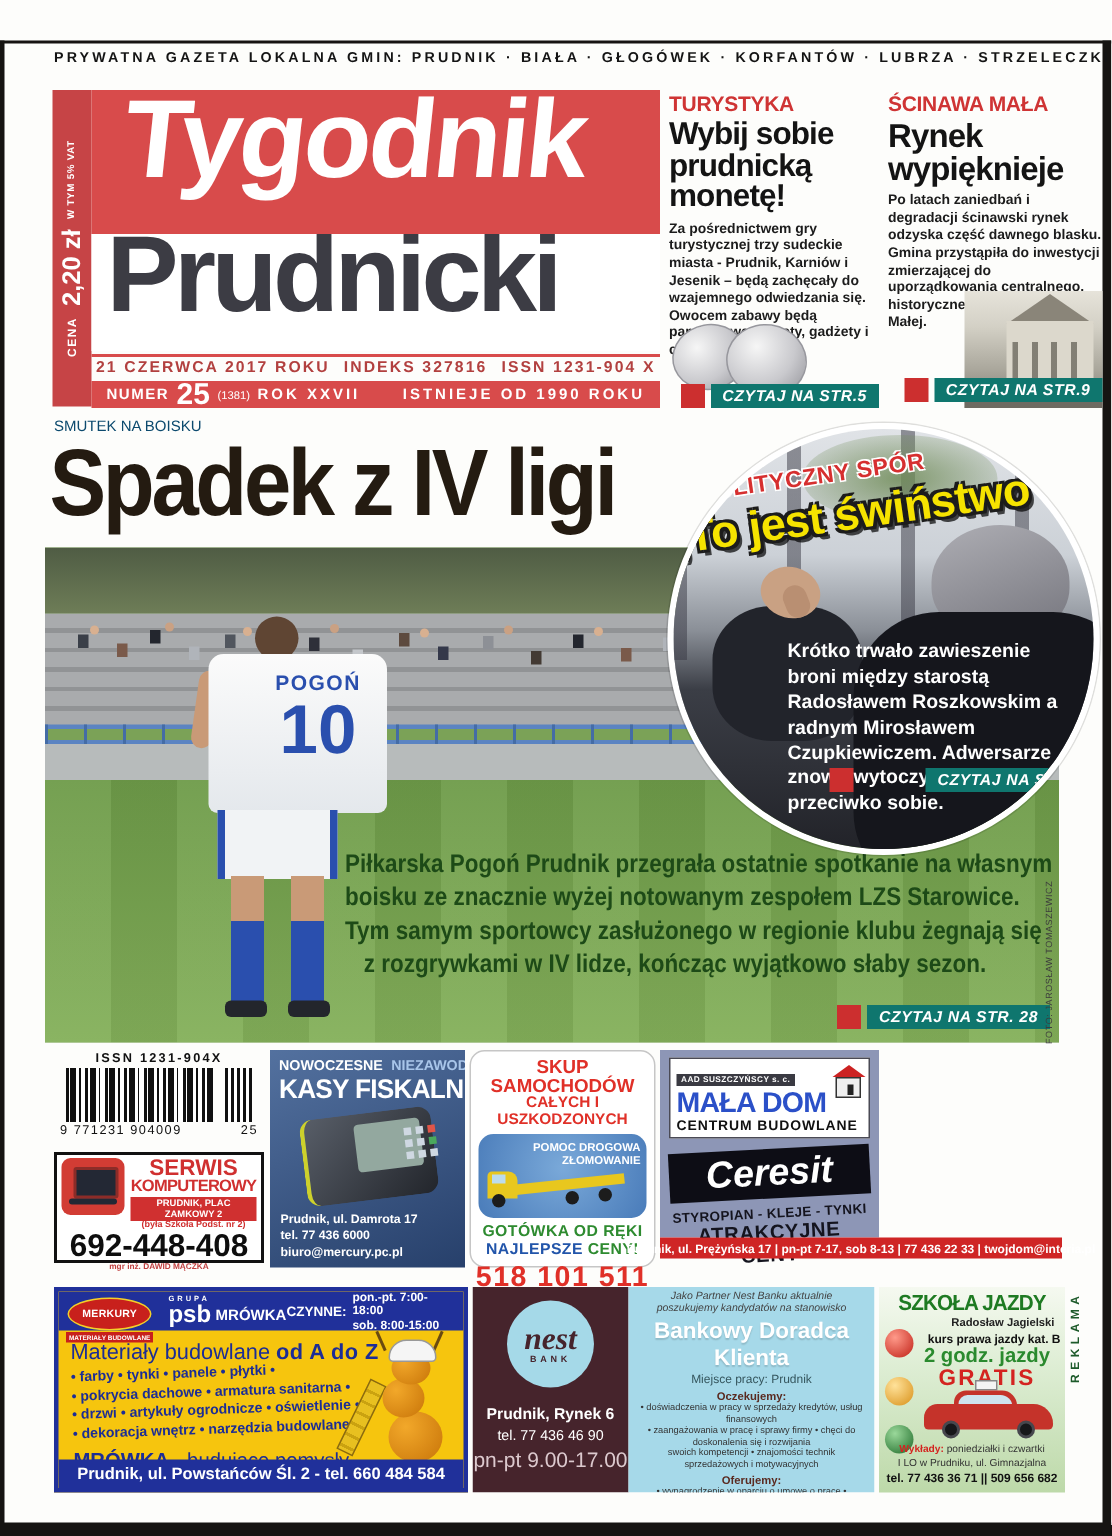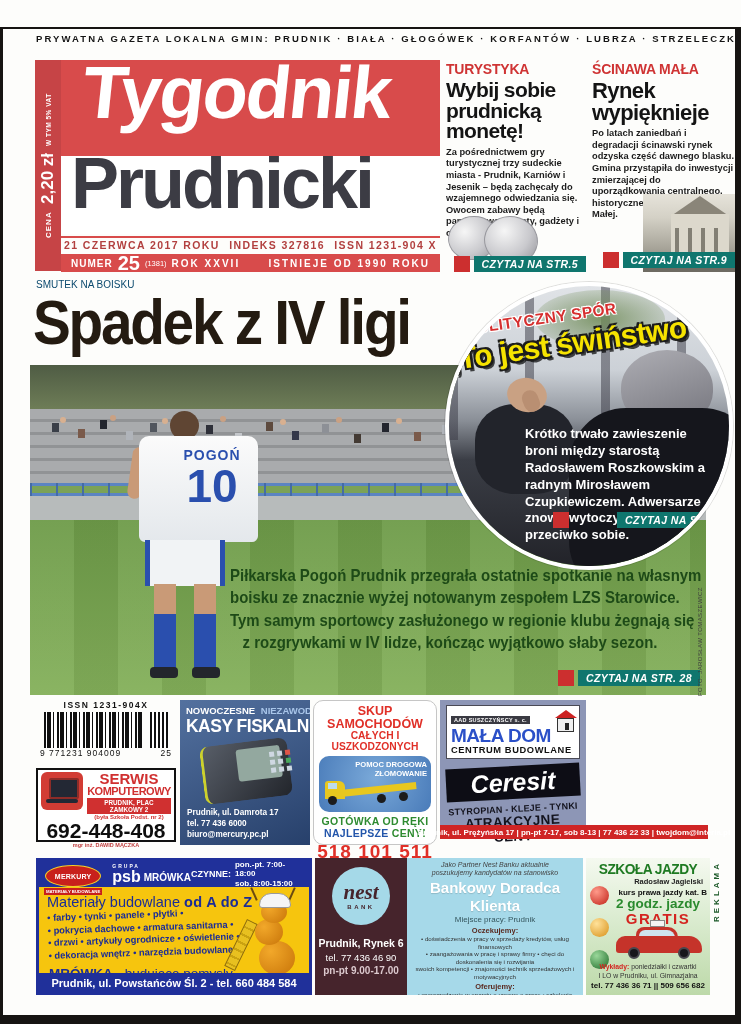--- a/index.html
+++ b/index.html
@@ -182,27 +182,27 @@
   .mr-foot{position:absolute;left:0;right:0;bottom:0;height:19px;background:#20309a;color:#fff;display:flex;align-items:center;justify-content:center;font-size:11px;font-weight:bold;white-space:nowrap;}
   .ant{position:absolute;right:6px;top:30px;width:64px;height:86px;}
   .ant-abdomen{position:absolute;left:20px;bottom:2px;width:36px;height:34px;border-radius:50%;background:radial-gradient(circle at 32% 30%,#f2a82a,#c87408);}
   .ant-thorax{position:absolute;left:16px;top:28px;width:28px;height:26px;border-radius:50%;background:radial-gradient(circle at 32% 30%,#f2a82a,#c87408);}
   .ant-head{position:absolute;left:22px;top:10px;width:26px;height:22px;border-radius:50%;background:radial-gradient(circle at 32% 30%,#f2a82a,#c87408);}
   .ant-helmet{position:absolute;left:20px;top:2px;width:30px;height:13px;background:#f5f5f5;border-radius:12px 12px 3px 3px;border:1px solid #999;}
   .ant-ant1{position:absolute;left:14px;top:-4px;width:2px;height:14px;background:#6a4a10;transform:rotate(-24deg);}
   .ant-ant2{position:absolute;left:52px;top:-4px;width:2px;height:14px;background:#6a4a10;transform:rotate(24deg);}
   .ant-ruler{position:absolute;left:-4px;top:28px;width:10px;height:50px;background:repeating-linear-gradient(180deg,#e8c020 0 6px,#caa210 6px 8px);transform:rotate(26deg);border:1px solid #8a6a10;}
   .ad-nest{position:absolute;left:315px;top:858px;width:268px;height:137px;display:flex;overflow:hidden;}
-  .ns-left{width:92px;background:#46242c;color:#fff;text-align:center;padding-top:9px;box-sizing:border-box;flex:none;}
+  .ns-left{width:104px;background:#46242c;color:#fff;text-align:center;padding-top:9px;box-sizing:border-box;flex:none;}
   .nest-circle{width:58px;height:58px;border-radius:50%;background:#a5d9e8;margin:0 auto;display:flex;flex-direction:column;align-items:center;justify-content:center;line-height:1;}
   .nest-word{font-style:italic;font-weight:bold;font-size:21px;color:#46242c;font-family:"Liberation Serif",serif;}
   .nest-bank{font-size:6px;letter-spacing:2.5px;color:#46242c;font-weight:bold;margin-top:1px;}
   .ns-addr{font-size:10.5px;font-weight:bold;margin-top:12px;}
   .ns-tel{font-size:9.5px;margin-top:3px;}
-  .ns-hours{font-size:10px;margin-top:2px;color:#dcc9ce;font-weight:bold;}
+  .ns-hours{font-size:14px;margin-top:2px;color:#dcc9ce;}
   .ns-right{flex:1;background:#a6d9e9;text-align:center;color:#333;padding:3px 5px;box-sizing:border-box;line-height:1.2;}
   .ns-intro{font-size:7px;font-style:italic;color:#444;}
   .ns-pos{font-size:15px;font-weight:bold;color:#fff;margin-top:1px;text-shadow:0 1px 1px rgba(0,0,0,0.15);}
   .ns-place{font-size:8px;color:#35565e;margin-bottom:2px;}
   .ns-label{font-size:7.5px;font-weight:bold;color:#5a2a20;margin-top:2px;}
   .ns-line{font-size:6.2px;color:#333;}
   .ad-szkola{position:absolute;left:586px;top:858px;width:124px;height:137px;background:linear-gradient(180deg,#f5f9f0 0%,#ddedd3 40%,#bdd9a9 100%);box-sizing:border-box;padding:3px 3px;overflow:hidden;}
   .sj-title{font-size:14.5px;font-weight:bold;color:#1e7a22;text-align:center;letter-spacing:-0.6px;white-space:nowrap;transform:scaleX(0.95);}
   .sj-name{font-size:7.5px;font-weight:bold;color:#222;text-align:right;margin-right:4px;}
   .sj-lights{position:absolute;left:4px;top:28px;}

